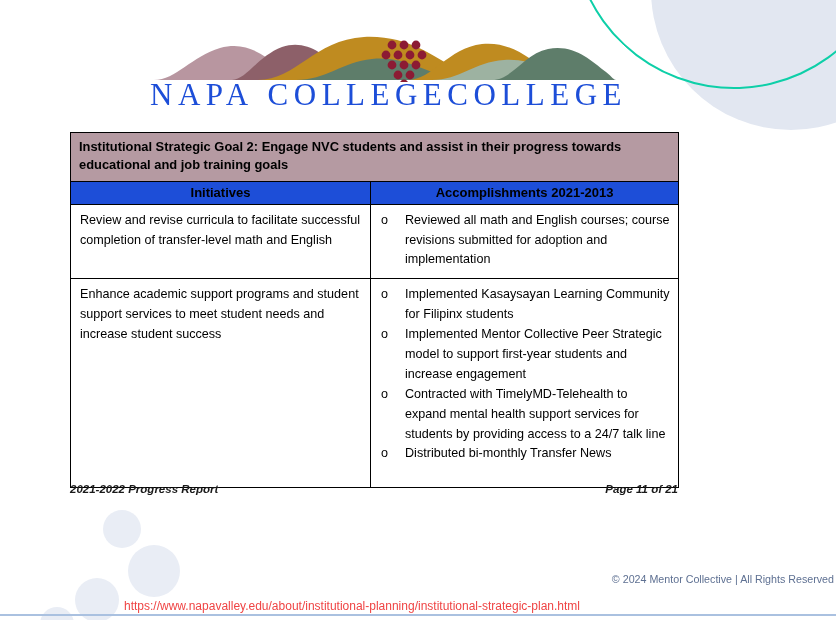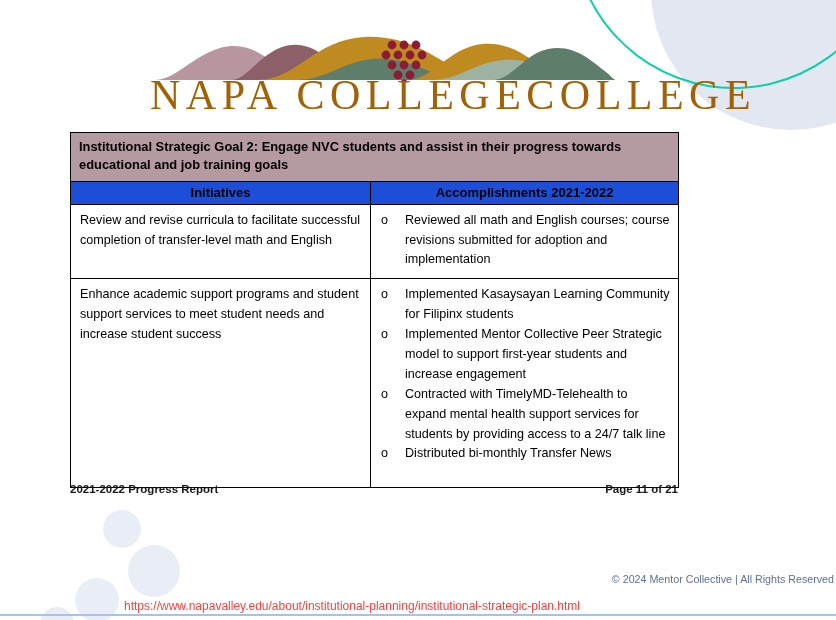--- a/index.html
+++ b/index.html
@@ -77,23 +77,23 @@
   #logo-wordmark {
     position: absolute;
     left: 0;
     top: 44px;
     width: 470px;
     height: 34px;
     display: flex;
     align-items: center;
     justify-content: space-between;
     font-family: "Liberation Serif", serif;
-    font-size: 42px;
+    font-size: 31px;
     letter-spacing: 5.5px;
-    color: #a16207;
+    color: #1d4ed8;
     white-space: nowrap;
   }
   #logo-wordmark .wm {
     font-weight: 400;
   }
   #wm-napa   { margin-left: 4px; }
   #wm-valley { margin-left: 14px; }
   #wm-college{ margin-right: 10px; }
 
   
@@ -165,20 +165,21 @@
   
   #doc-footer {
     position: absolute;
     left: 70px;
     top: 483px;
     width: 608px;
     display: flex;
     justify-content: space-between;
     align-items: baseline;
     font-size: 11.5px;
+    font-style: italic;
     font-weight: bold;
     color: #1a1a1a;
   }
 
   
   #copyright {
     position: absolute;
     right: 2px;
     top: 573px;
     font-size: 10.7px;
@@ -262,21 +263,21 @@
     <colgroup>
       <col style="width:300px">
       <col style="width:308px">
     </colgroup>
     <tbody>
       <tr>
         <td class="goal-banner" colspan="2">Institutional Strategic Goal 2:  Engage NVC students and assist in their progress towards educational and job training goals</td>
       </tr>
       <tr>
         <td class="col-head">Initiatives</td>
-        <td class="col-head">Accomplishments 2021-2022</td>
+        <td class="col-head">Accomplishments 2021-2013</td>
       </tr>
 
       <tr>
         <td class="cell-init">Review and revise curricula to facilitate successful completion of transfer-level math and English</td>
         <td class="cell-acc">
           <ul class="acc-list">
             <li class="acc-item">
               <span class="acc-bullet">o</span>
               <span class="acc-text">Reviewed all math and English courses; course revisions submitted for adoption and implementation</span>
             </li>

